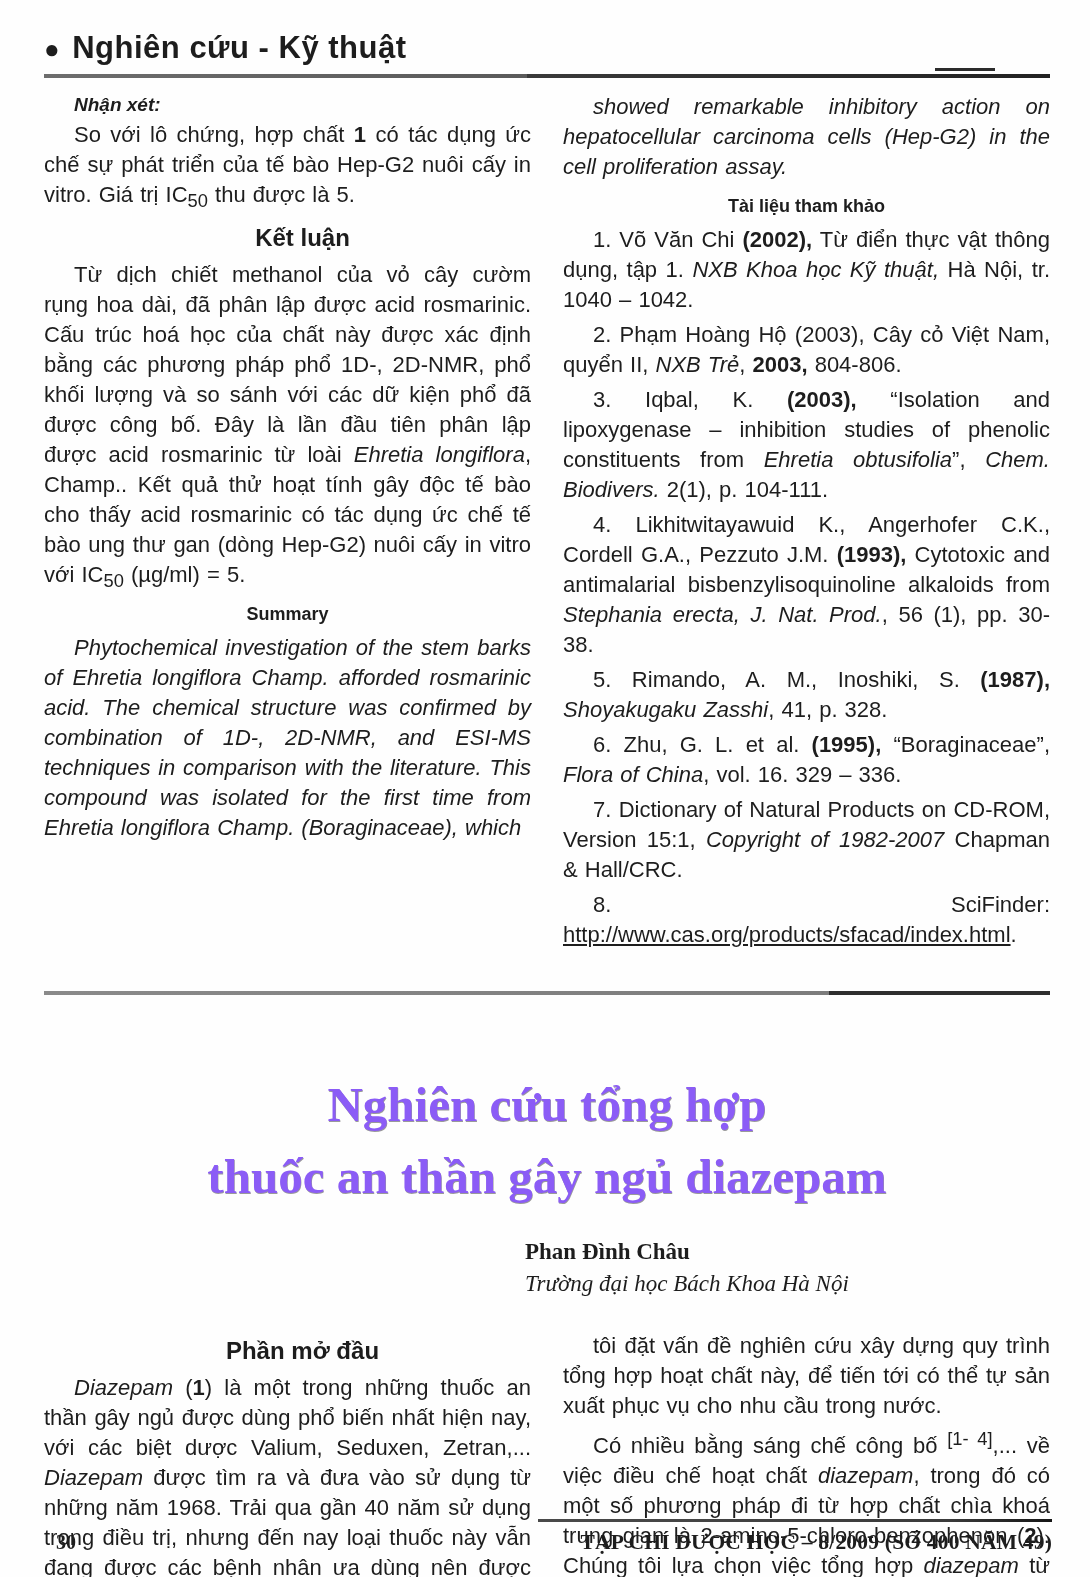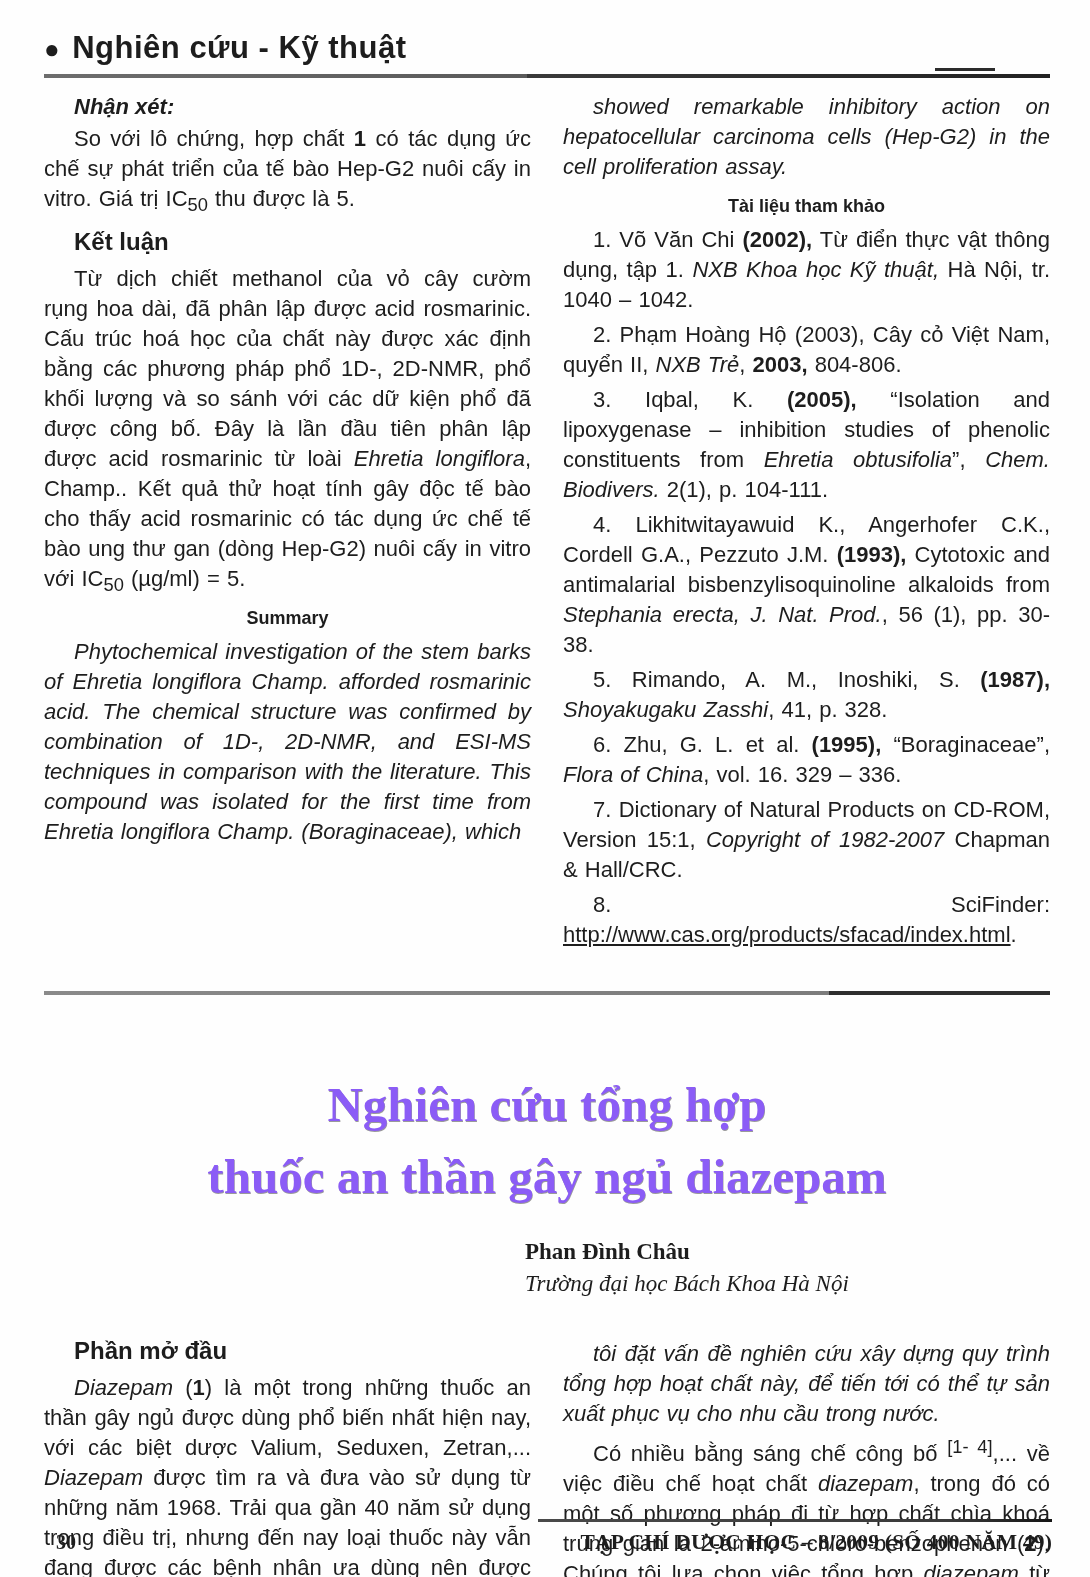--- a/index.html
+++ b/index.html
@@ -46,31 +46,32 @@
   .col { width: 487px; }
   .para {
     font-size: 22px;
     line-height: 30px;
     text-align: justify;
     text-indent: 30px;
     margin-bottom: 5px;
     word-spacing: 1px;
   }
   .h-run-in {
-    font-size: 22px;
+    font-size: 19px;
     font-weight: bold;
     font-style: italic;
     text-indent: 30px;
     margin: 2px 0 4px 0;
   }
   .h-sub {
     font-size: 24px;
     font-weight: bold;
     text-indent: 30px;
     margin: 14px 0 8px 0;
+    text-align: center;
   }
   .h-center {
     font-size: 18px;
     font-weight: bold;
     text-align: center;
     text-indent: 0;
     margin: 14px 0 8px 0;
   }
   sub, sup { line-height: 0; }
 
@@ -146,21 +147,21 @@
         <p class="para"><span>Từ dịch chiết methanol của vỏ cây cườm rụng hoa dài, đã  phân lập được acid rosmarinic. Cấu trúc hoá học của chất này được xác định bằng các phương pháp phổ 1D-, 2D-NMR, phổ khối lượng và so sánh với các dữ kiện phổ đã được công bố. Đây là  lần đầu tiên phân lập được acid rosmarinic từ loài </span><span style="font-style: italic;">Ehretia longiflora</span><span>, Champ.. Kết quả thử hoạt tính gây độc tế bào cho thấy acid rosmarinic có tác dụng ức chế tế bào ung thư gan (dòng Hep-G2) nuôi cấy in vitro với IC</span><sub>50</sub><span> (µg/ml) = 5.</span></p>
         <h3 class="h-center">Summary</h3>
         <p class="para"><span style="font-style: italic;">Phytochemical investigation of the stem barks of Ehretia longiflora Champ. afforded rosmarinic acid. The chemical structure was confirmed by combination of 1D-, 2D-NMR, and ESI-MS techniques in comparison with the literature. This compound was isolated for the first time from Ehretia longiflora Champ. (Boraginaceae), which</span></p>
       </div>
 
       <div class="col">
         <p class="para"><span style="font-style: italic;">showed remarkable inhibitory action on hepatocellular carcinoma cells (Hep-G2) in the cell proliferation assay.</span></p>
         <h3 class="h-center">Tài liệu tham khảo</h3>
         <p class="para"><span>1. Võ Văn Chi </span><span style="font-weight: bold;">(2002),</span><span> Từ điển thực vật thông dụng, tập 1. </span><span style="font-style: italic;">NXB Khoa học Kỹ thuật,</span><span> Hà Nội, tr. 1040 – 1042.</span></p>
         <p class="para"><span>2. Phạm Hoàng Hộ (2003), Cây cỏ Việt Nam, quyển II, </span><span style="font-style: italic;">NXB Trẻ</span><span>, </span><span style="font-weight: bold;">2003,</span><span> 804-806.</span></p>
-        <p class="para"><span>3. Iqbal, K. </span><span style="font-weight: bold;">(2005),</span><span> “Isolation and lipoxygenase – inhibition studies of phenolic constituents from </span><span style="font-style: italic;">Ehretia obtusifolia</span><span>”, </span><span style="font-style: italic;">Chem. Biodivers.</span><span> 2(1), p. 104-111.</span></p>
+        <p class="para"><span>3. Iqbal, K. </span><span style="font-weight: bold;">(2003),</span><span> “Isolation and lipoxygenase – inhibition studies of phenolic constituents from </span><span style="font-style: italic;">Ehretia obtusifolia</span><span>”, </span><span style="font-style: italic;">Chem. Biodivers.</span><span> 2(1), p. 104-111.</span></p>
         <p class="para"><span>4. Likhitwitayawuid K., Angerhofer C.K., Cordell G.A., Pezzuto J.M. </span><span style="font-weight: bold;">(1993),</span><span> Cytotoxic and antimalarial bisbenzylisoquinoline alkaloids from </span><span style="font-style: italic;">Stephania erecta, J. Nat. Prod.</span><span>, 56 (1), pp. 30-38.</span></p>
         <p class="para"><span>5. Rimando, A. M., Inoshiki, S. </span><span style="font-weight: bold;">(1987),</span><span> </span><span style="font-style: italic;">Shoyakugaku Zasshi</span><span>, 41, p. 328.</span></p>
         <p class="para"><span>6. Zhu, G. L. et al. </span><span style="font-weight: bold;">(1995),</span><span> “Boraginaceae”, </span><span style="font-style: italic;">Flora of China</span><span>, vol. 16. 329 – 336.</span></p>
         <p class="para"><span>7. Dictionary of Natural Products on CD-ROM, Version 15:1, </span><span style="font-style: italic;">Copyright of 1982-2007</span><span> Chapman &amp; Hall/CRC.</span></p>
         <p class="para"><span>8. SciFinder: </span><span style="text-decoration: underline;">http://www.cas.org/products/sfacad/index.html</span><span>.</span></p>
       </div>
     </div>
 
     <div class="article-divider"></div>
 
@@ -174,21 +175,21 @@
         <div class="author">Phan Đình Châu</div>
         <div class="affiliation">Trường đại học Bách Khoa Hà Nội</div>
       </div>
 
       <div class="two-col article2-cols">
         <div class="col">
           <h3 class="h-sub">Phần mở đầu</h3>
           <p class="para"><span style="font-style: italic;">Diazepam</span><span> (</span><span style="font-weight: bold;">1</span><span>) là một trong những thuốc an thần gây ngủ được dùng phổ biến nhất hiện nay, với các biệt dược Valium, Seduxen, Zetran,... </span><span style="font-style: italic;">Diazepam</span><span> được tìm ra và đưa vào sử dụng từ những năm 1968. Trải qua gần 40 năm sử dụng trong điều trị, nhưng đến nay loại thuốc này vẫn đang được các bệnh nhân ưa dùng nên được sử dụng khá phổ biến ở khắp các nước trên thế giới. Ở nước ta, hiện nay nhu cầu về </span><span style="font-style: italic;">diazepam</span><span> là khá lớn và hoàn toàn phải nhập ngoại, vì vậy, chúng</span></p>
         </div>
         <div class="col">
-          <p class="para" style="margin-top:16px;font-style:italic;"><span>tôi đặt vấn đề nghiên cứu xây dựng quy trình tổng hợp hoạt chất này, để tiến tới có thể tự sản xuất  phục vụ cho nhu cầu trong nước.</span></p>
+          <p class="para" style="margin-top:8px;"><span>tôi đặt vấn đề nghiên cứu xây dựng quy trình tổng hợp hoạt chất này, để tiến tới có thể tự sản xuất  phục vụ cho nhu cầu trong nước.</span></p>
           <p class="para" style="margin-top:10px;"><span>Có nhiều bằng sáng chế công bố </span><sup>[1- 4]</sup><span>,... về việc điều chế hoạt chất </span><span style="font-style: italic;">diazepam</span><span>, trong đó có một số phương pháp đi từ hợp chất chìa khoá trung gian là 2-amino-5-chloro-benzophenon (</span><span style="font-weight: bold;">2</span><span>). Chúng tôi lựa chọn việc tổng hợp </span><span style="font-style: italic;">diazepam</span><span> từ hợp chất </span><span style="font-weight: bold;">2</span><span> trên cơ sở phương pháp của E. Reeder </span><sup>[1]</sup><span> theo sơ đồ phản ứng:</span></p>
         </div>
       </div>
     </section>
   </div>
 
   <footer class="page-footer">
     <div class="footer-rule"></div>
     <div class="footer-row">
       <span class="page-num">30</span>

